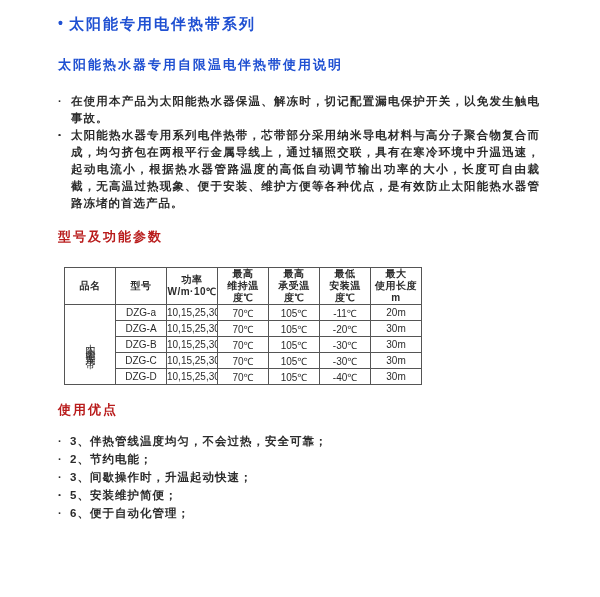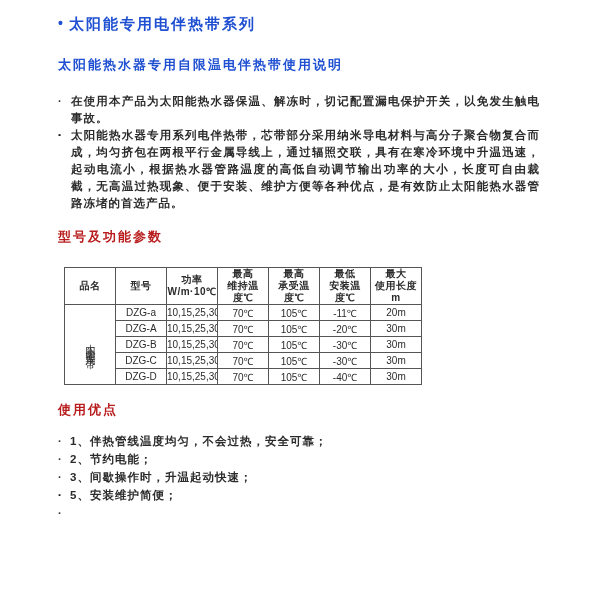--- a/index.html
+++ b/index.html
@@ -200,36 +200,37 @@
         <td>30m</td>
       </tr>
     </tbody>
   </table>
 
   <div class="section-title">使用优点</div>
 
   <ul class="advantages">
     <li>
       <span class="dot">·</span>
-      <span>1、伴热管线温度均匀，不会过热，安全可靠；</span>
+      <span>3、伴热管线温度均匀，不会过热，安全可靠；</span>
     </li>
     <li>
       <span class="dot">·</span>
       <span>2、节约电能；</span>
     </li>
     <li>
       <span class="dot">·</span>
       <span>3、间歇操作时，升温起动快速；</span>
     </li>
     <li>
       <span class="dot">·</span>
     </li>
     <li>
       <span class="dot">·</span>
       <span>5、安装维护简便；</span>
     </li>
     <li>
       <span class="dot">·</span>
+      <span>6、便于自动化管理；</span>
     </li>
 
   </ul>
 
 </div>
 
 </body></html>

